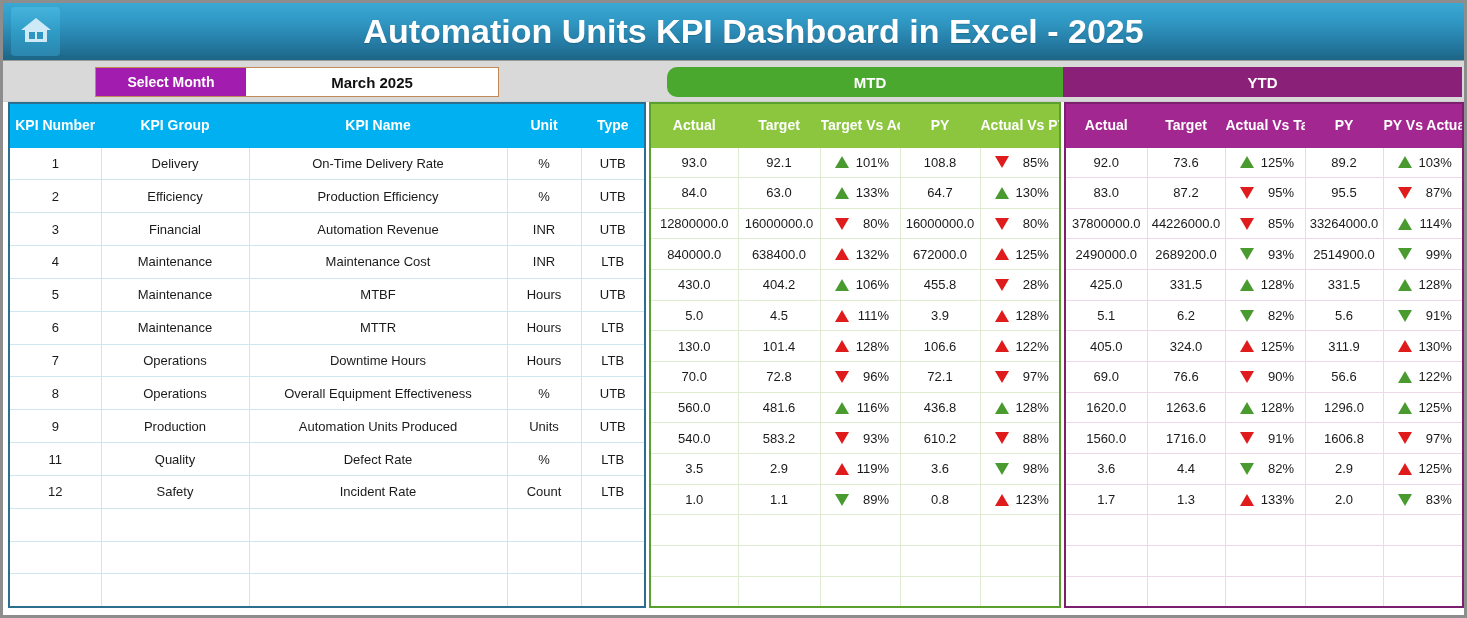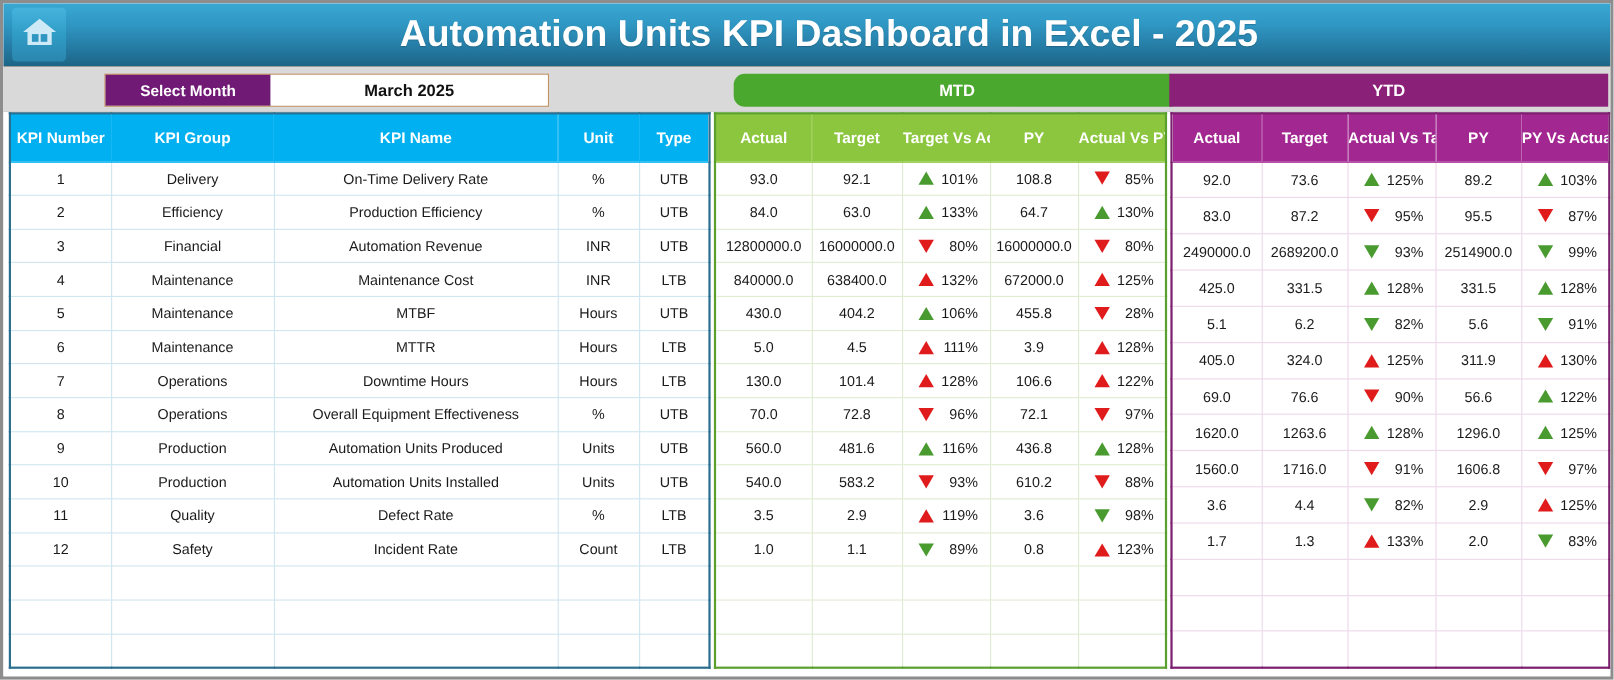--- a/index.html
+++ b/index.html
@@ -65,21 +65,21 @@
   .month-picker {
     position: absolute;
     left: 92px;
     top: 6px;
     display: flex;
     height: 30px;
     border: 1px solid #c38a55;
   }
   .month-label {
     width: 150px;
-    background: #701a75;
+    background: #a21caf;
     color: #ffffff;
     font-size: 14px;
     font-weight: bold;
     display: flex;
     align-items: center;
     justify-content: center;
     cursor: pointer;
   }
   .month-value {
     width: 252px;
@@ -286,27 +286,20 @@
             <td>UTB</td>
           </tr>
           <tr>
             <td>9</td>
             <td>Production</td>
             <td>Automation Units Produced</td>
             <td>Units</td>
             <td>UTB</td>
           </tr>
           <tr>
-            <td>10</td>
-            <td>Production</td>
-            <td>Automation Units Installed</td>
-            <td>Units</td>
-            <td>UTB</td>
-          </tr>
-          <tr>
             <td>11</td>
             <td>Quality</td>
             <td>Defect Rate</td>
             <td>%</td>
             <td>LTB</td>
           </tr>
           <tr>
             <td>12</td>
             <td>Safety</td>
             <td>Incident Rate</td>
@@ -629,20 +622,37 @@
             </td>
             <td>95.5</td>
             <td>
               <div class="cmp-cell">
                 <span class="tri tri-down c-red"></span>
                 <span class="pct">87%</span>
               </div>
             </td>
           </tr>
           <tr>
+            <td>37800000.0</td>
+            <td>44226000.0</td>
+            <td>
+              <div class="cmp-cell">
+                <span class="tri tri-down c-red"></span>
+                <span class="pct">85%</span>
+              </div>
+            </td>
+            <td>33264000.0</td>
+            <td>
+              <div class="cmp-cell">
+                <span class="tri tri-up c-green"></span>
+                <span class="pct">114%</span>
+              </div>
+            </td>
+          </tr>
+          <tr>
             <td>2490000.0</td>
             <td>2689200.0</td>
             <td>
               <div class="cmp-cell">
                 <span class="tri tri-down c-green"></span>
                 <span class="pct">93%</span>
               </div>
             </td>
             <td>2514900.0</td>
             <td>

